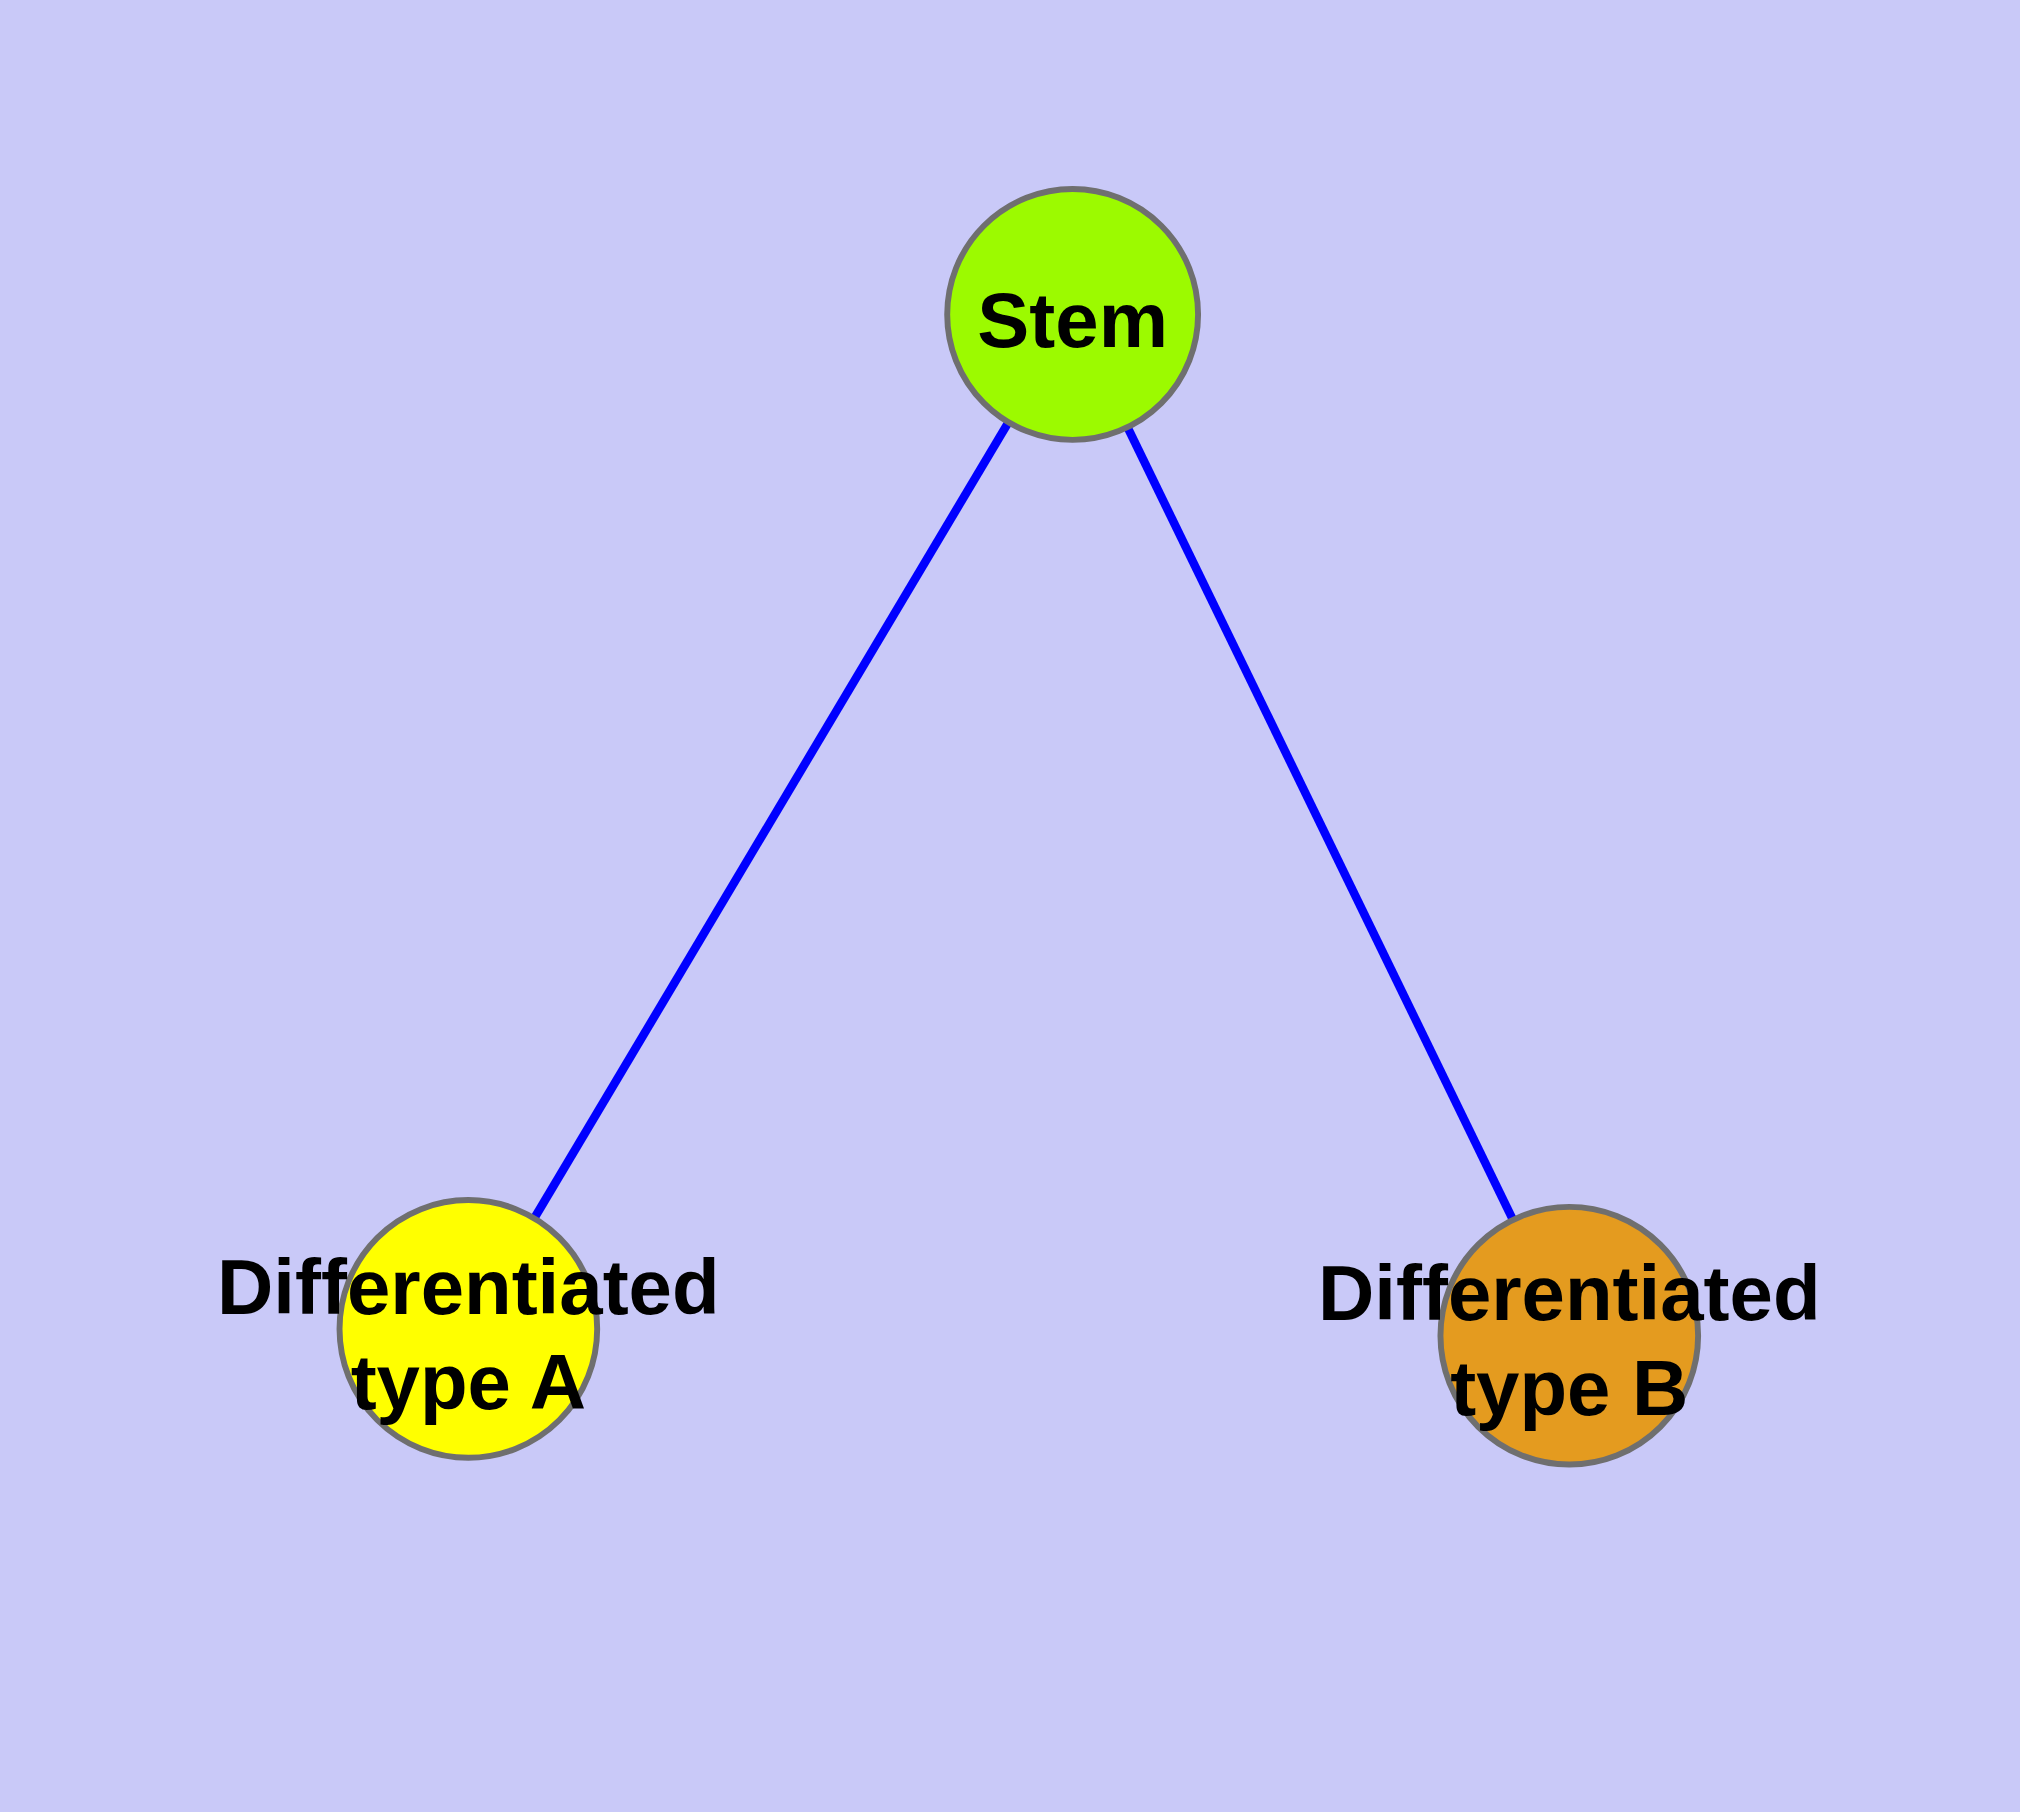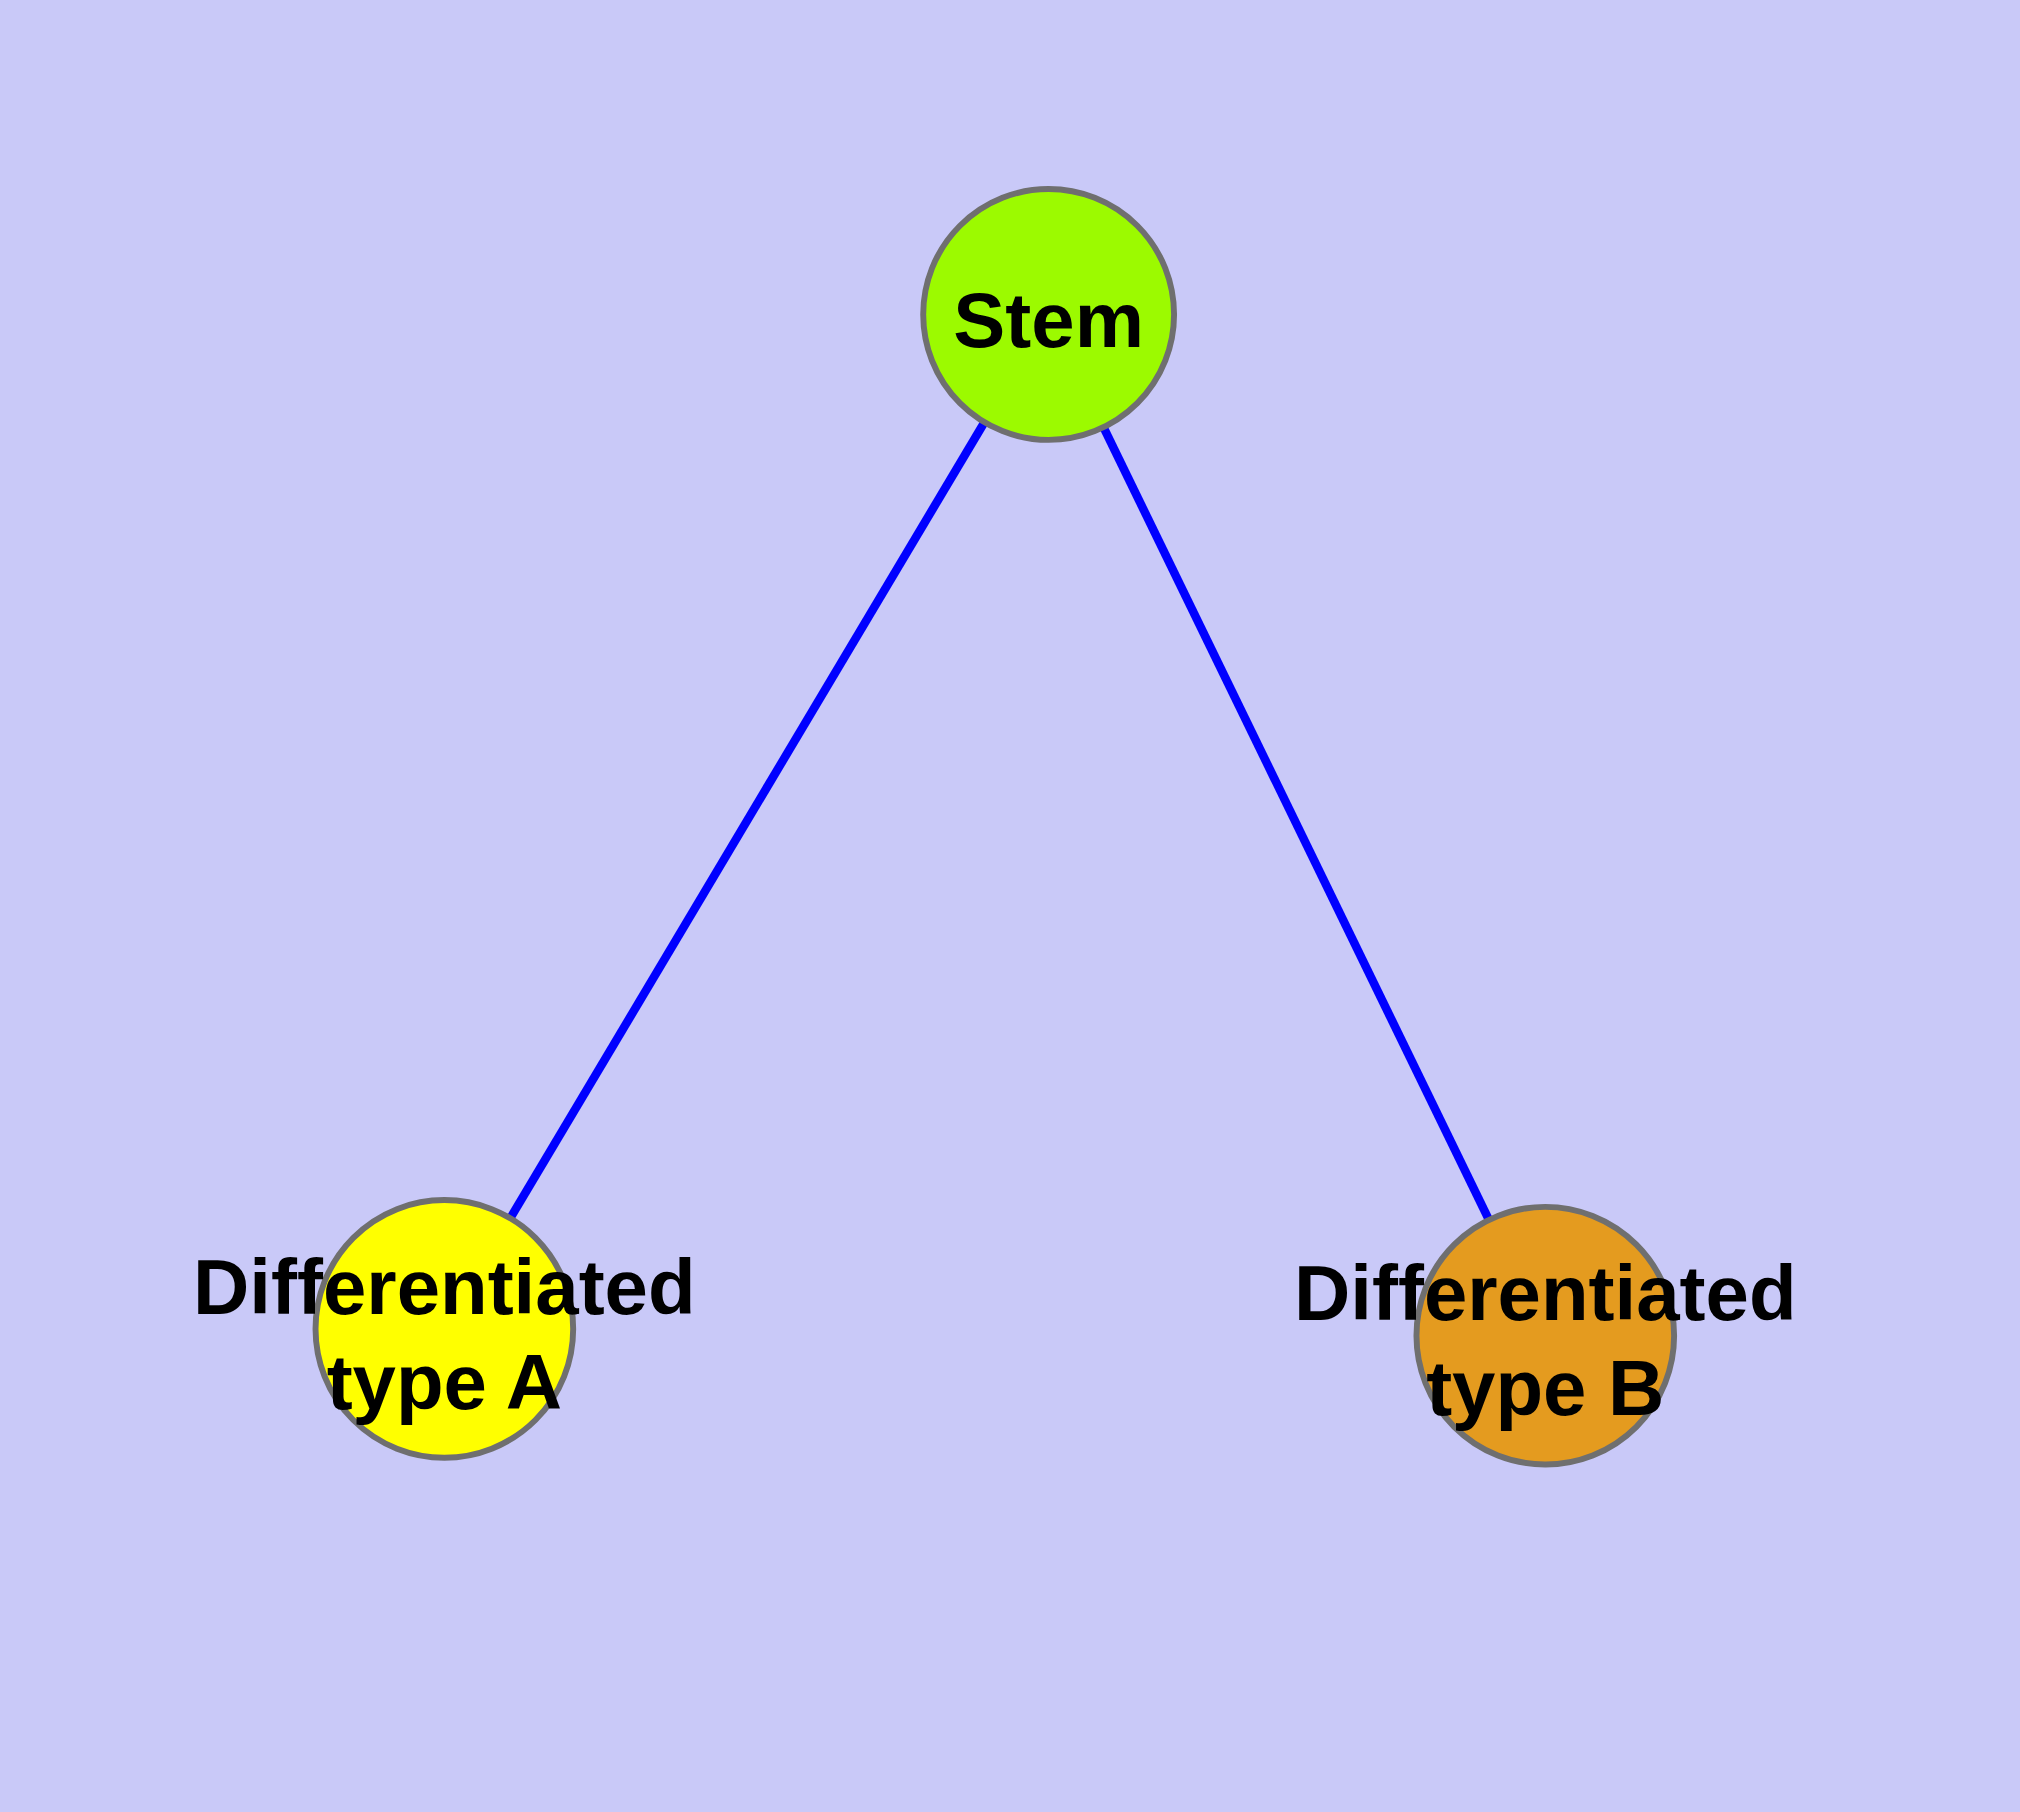--- a/index.html
+++ b/index.html
@@ -10,20 +10,21 @@
     width: 2021px;
     height: 1812px;
     background: #C9C9F8;
     overflow: hidden;
     font-family: "Liberation Sans", sans-serif;
   }
   .stage {
     position: relative;
     width: 1980px;
     height: 1812px;
+    padding-left: 24px;
   }
   svg.graph {
     display: block;
     width: 2021px;
     height: 1812px;
   }
   .edge {
     stroke-width: 10;
     fill: none;
   }

